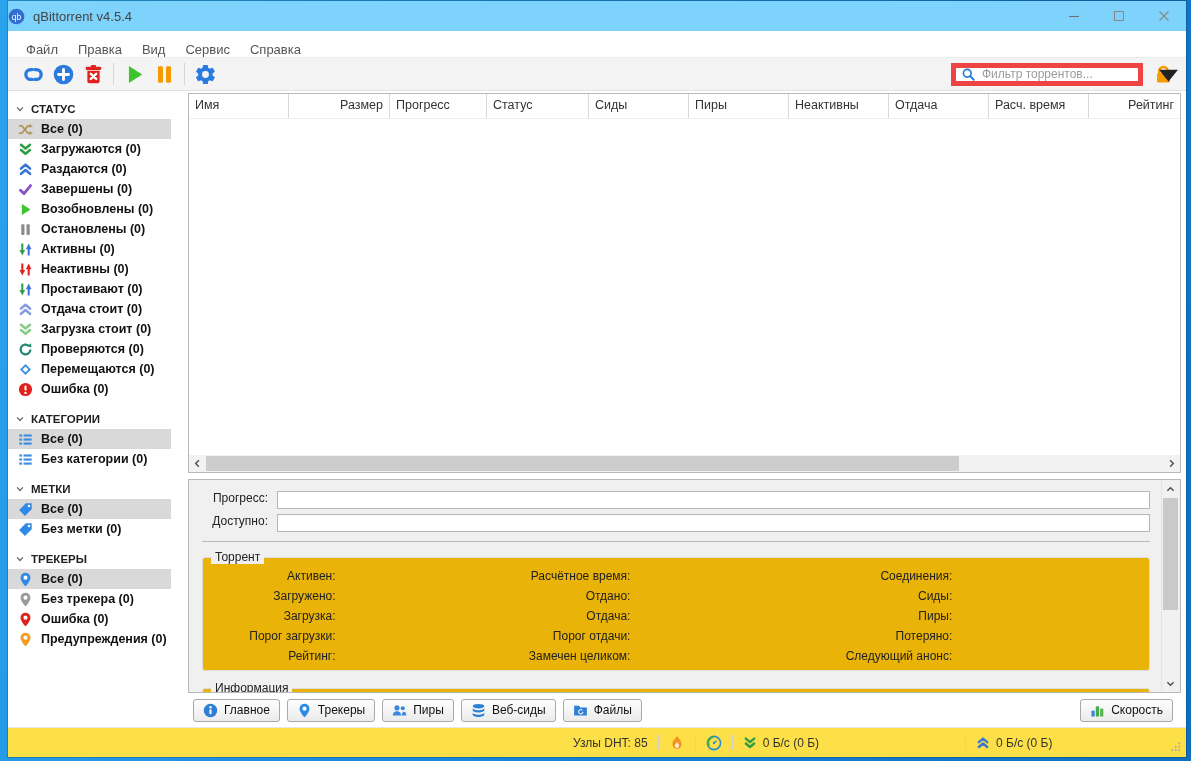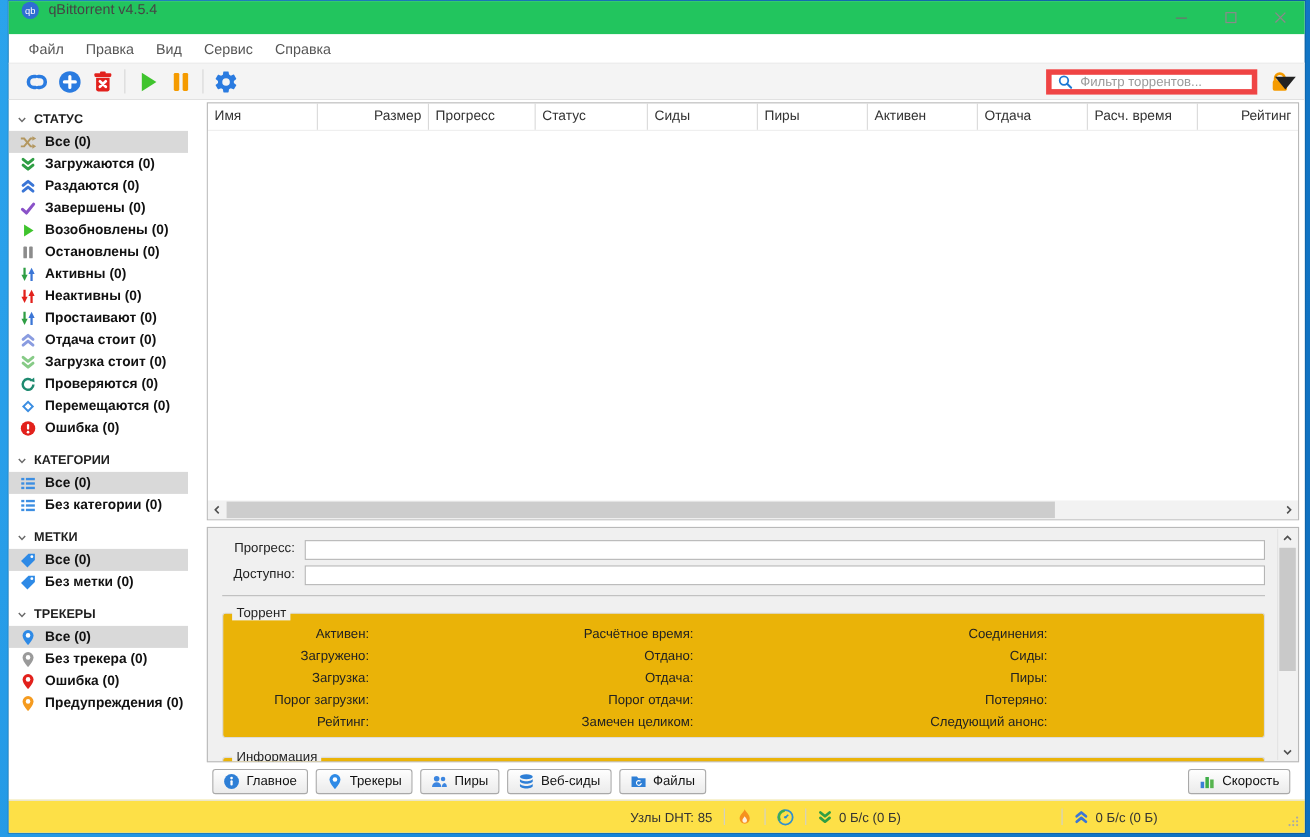--- a/index.html
+++ b/index.html
@@ -6,28 +6,28 @@
   body{
     width:1191px;height:761px;overflow:hidden;position:relative;
     background:linear-gradient(105deg,#2ba3ec 0%,#1583d7 55%,#0f6fbe 100%);
     font-family:"Liberation Sans",sans-serif;
   }
   .window{
     position:absolute;left:8px;top:1px;width:1178px;height:756px;background:#fff;
     display:flex;flex-direction:column;box-shadow:0 0 0 1px rgba(0,0,0,.18);
   }
   
-  .titlebar{height:30px;display:flex;align-items:flex-start;padding-left:11px;flex:0 0 auto;background:#22c55e;}
+  .titlebar{height:30px;display:flex;align-items:center;padding-left:0;flex:0 0 auto;background:#7dd3fc;}
   .applogo{width:17px;height:17px;display:inline-flex;}
   .apptitle{margin-left:8px;font-size:13px;color:#454545;}
   .wbtns{margin-left:auto;display:flex;height:100%;}
   .wbtn{width:45px;display:flex;align-items:center;justify-content:center;cursor:default;}
   .wbtn .ic{width:12px;height:12px;}
   
-  .menubar{height:26px;display:flex;align-items:center;padding-left:8px;flex:0 0 auto;}
+  .menubar{height:26px;display:flex;align-items:flex-end;padding-left:8px;flex:0 0 auto;}
   .menu-item{padding:0 10px;font-size:13px;color:#555;}
   
   .toolbar{height:34px;background:#f4f4f4;border-top:1px solid #ebebeb;border-bottom:1px solid #e1e1e1;
     display:flex;align-items:center;padding:0 10px;box-sizing:border-box;flex:0 0 auto;}
   .tbgroups{display:flex;align-items:center;}
   .tbtn{width:30px;height:28px;display:flex;align-items:center;justify-content:center;}
   .tsep{width:1px;height:22px;background:#d6d6d6;margin:0 5px;}
   .ic{display:inline-flex;align-items:center;justify-content:center;}
   .ic23{width:23px;height:23px;}
   .ic16{width:16px;height:16px;} .ic15{width:15px;height:15px;} .ic14{width:14px;height:14px;}
@@ -488,21 +488,21 @@
 
     <div class="main">
       <div class="tablewrap">
         <div class="thead" id="thead">
             <div class="th c0">Имя</div>
             <div class="th c1">Размер</div>
             <div class="th c2">Прогресс</div>
             <div class="th c3">Статус</div>
             <div class="th c4">Сиды</div>
             <div class="th c5">Пиры</div>
-            <div class="th c6">Активен</div>
+            <div class="th c6">Неактивны</div>
             <div class="th c7">Отдача</div>
             <div class="th c8">Расч. время</div>
             <div class="th c9">Рейтинг</div>
           </div>
         <div class="tbody"></div>
         <div class="hscroll">
           <span class="harrow">
               <span class="ic">
                 <svg viewBox="0 0 10 10" width="100%" height="100%" xmlns="http://www.w3.org/2000/svg">
                   <path d="M6.5 1.5 3 5l3.5 3.5" fill="none" stroke="#505050" stroke-width="1.6"></path>

